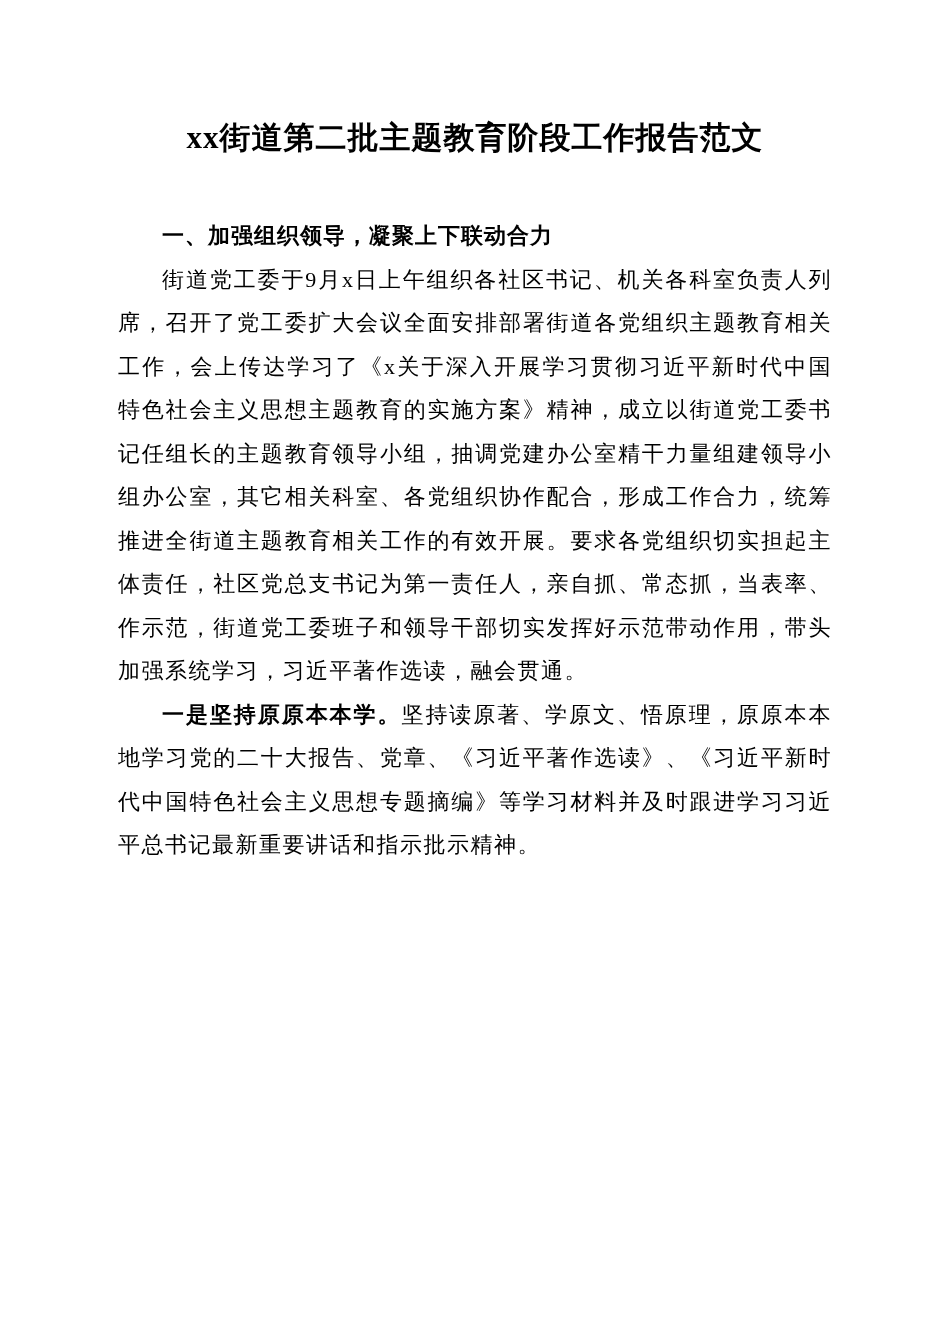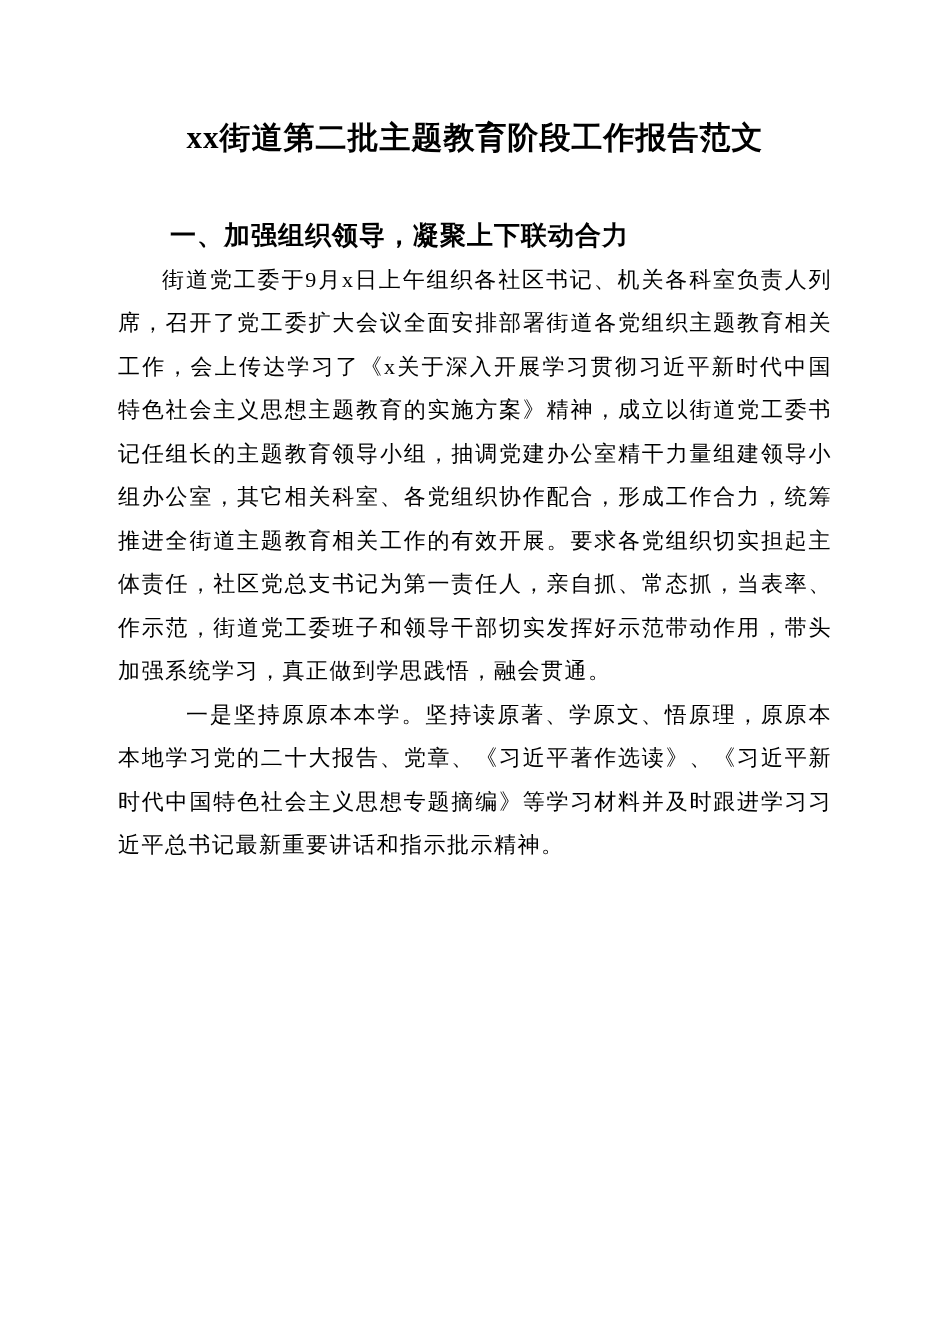--- a/index.html
+++ b/index.html
@@ -38,40 +38,39 @@
     font-size: 22px;
     line-height: 43.5px;
     text-align: justify;
     text-indent: 2em;
     letter-spacing: 1.5px;
     word-break: break-all;
   }
 
   .section-heading {
     font-family: "Liberation Sans", "DejaVu Sans", sans-serif;
-    font-size: 26px;
+    font-size: 22px;
     font-weight: bold;
     line-height: 43.5px;
     text-indent: 2em;
     letter-spacing: 1px;
   }
 
   .lead-bold {
-    font-weight: normal;
-    margin-left: 24px;
+    font-weight: bold;
   }
 </style>
 </head>
 <body>
 
 <div class="page">
 
   <h1 class="doc-title">xx街道第二批主题教育阶段工作报告范文</h1>
 
 
   <h2 class="section-heading">一、加强组织领导，凝聚上下联动合力</h2>
 
-  <p class="para">街道党工委于9月x日上午组织各社区书记、机关各科室负责人列席，召开了党工委扩大会议全面安排部署街道各党组织主题教育相关工作，会上传达学习了《x关于深入开展学习贯彻习近平新时代中国特色社会主义思想主题教育的实施方案》精神，成立以街道党工委书记任组长的主题教育领导小组，抽调党建办公室精干力量组建领导小组办公室，其它相关科室、各党组织协作配合，形成工作合力，统筹推进全街道主题教育相关工作的有效开展。要求各党组织切实担起主体责任，社区党总支书记为第一责任人，亲自抓、常态抓，当表率、作示范，街道党工委班子和领导干部切实发挥好示范带动作用，带头加强系统学习，真正做到学思践悟，融会贯通。</p>
+  <p class="para">街道党工委于9月x日上午组织各社区书记、机关各科室负责人列席，召开了党工委扩大会议全面安排部署街道各党组织主题教育相关工作，会上传达学习了《x关于深入开展学习贯彻习近平新时代中国特色社会主义思想主题教育的实施方案》精神，成立以街道党工委书记任组长的主题教育领导小组，抽调党建办公室精干力量组建领导小组办公室，其它相关科室、各党组织协作配合，形成工作合力，统筹推进全街道主题教育相关工作的有效开展。要求各党组织切实担起主体责任，社区党总支书记为第一责任人，亲自抓、常态抓，当表率、作示范，街道党工委班子和领导干部切实发挥好示范带动作用，带头加强系统学习，习近平著作选读，融会贯通。</p>
 
 
   <p class="para"><span class="lead-bold">一是坚持原原本本学。</span><span>坚持读原著、学原文、悟原理，原原本本地学习党的二十大报告、党章、《习近平著作选读》、《习近平新时代中国特色社会主义思想专题摘编》等学习材料并及时跟进学习习近平总书记最新重要讲话和指示批示精神。</span></p>
 
 </div>
 
 </body></html>

